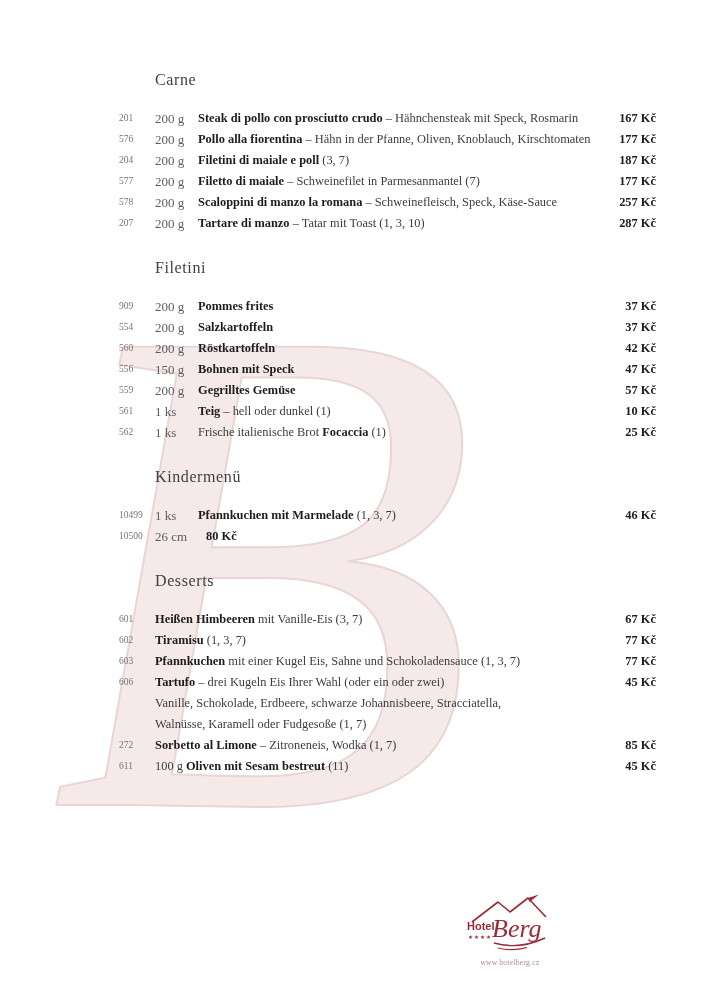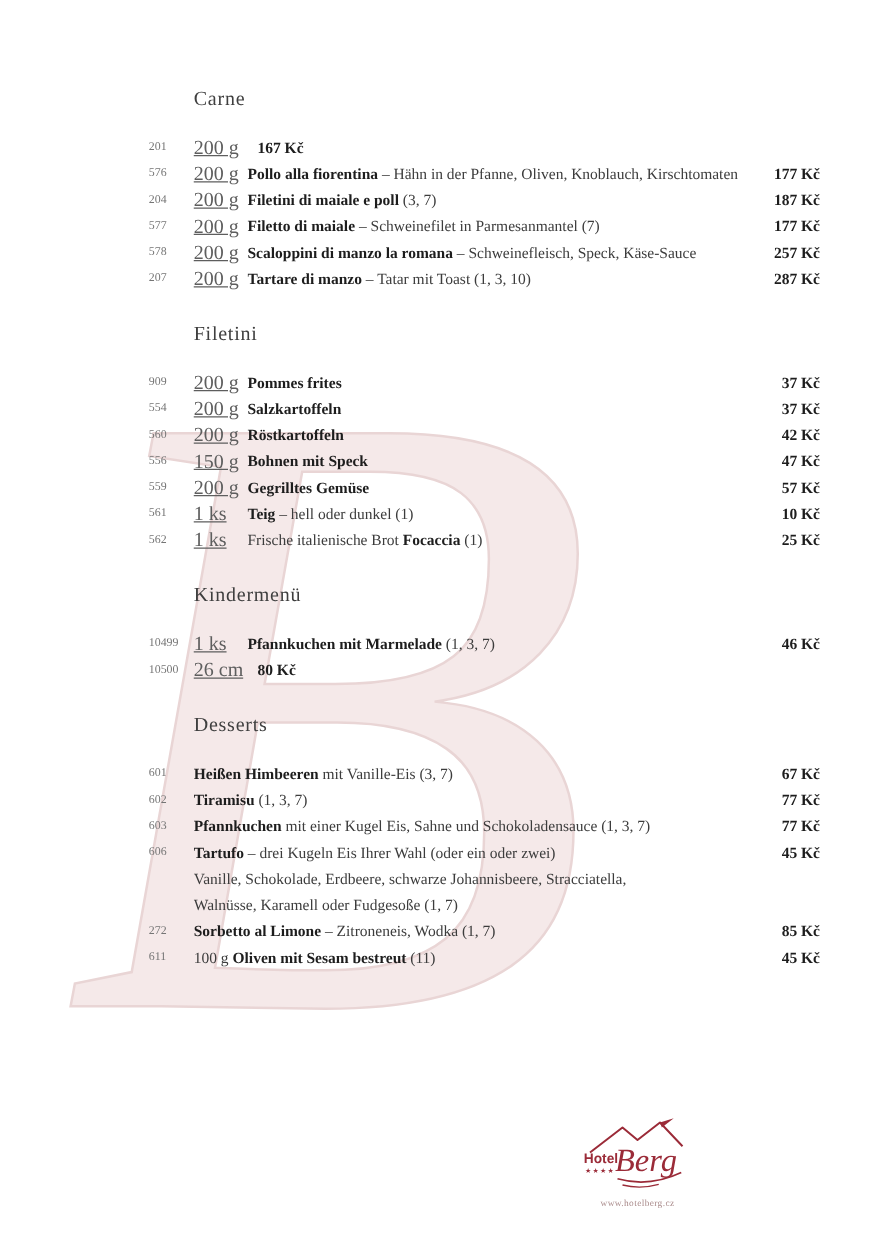--- a/index.html
+++ b/index.html
@@ -32,21 +32,21 @@
     color: #3f3f3f; letter-spacing: 0.6px;
     height: 20px; line-height: 20px;
   }
   .rows { margin-top: 18px; }
   .menu-row {
     display: flex; align-items: flex-end;
     height: 21px; line-height: 21px;
     font-size: 12.4px; color: #3c3c3c;
   }
   .col-num  { flex: 0 0 36px; width: 36px; font-size: 9.5px; color: #757575; }
-  .col-size { flex: 0 0 43px; width: 43px; font-size: 16px;  color: #5e5e5e; text-decoration: underline; }
+  .col-size { flex: 0 0 43px; width: 43px; font-size: 13px;  color: #5e5e5e; }
   .col-text { flex: 1 1 auto; white-space: nowrap; overflow: hidden; }
   .col-text .bold { font-weight: bold; color: #1d1d1d; }
   .col-price {
     margin-left: 8px; white-space: nowrap;
     font-weight: bold; font-size: 12.4px; color: #1d1d1d;
   }
 
   
   .logo {
     position: absolute; left: 462px; top: 892px;
@@ -66,20 +66,21 @@
   <text x="50" y="805" font-size="700" font-style="italic" font-family="Liberation Serif, serif" fill="#f5e9e9" stroke="#e9d5d5" stroke-width="2">B</text>
 </svg>
 
 <div class="content" id="menu-sections">
   <section>
     <h2>Carne</h2>
     <div class="rows">
   <div class="menu-row">
     <span class="col-num">201</span>
     <span class="col-size">200 g</span>
+    <span class="col-text"><span class="pre"></span><span class="bold">Steak di pollo con prosciutto crudo</span><span class="post"> – Hähnchensteak mit Speck, Rosmarin</span></span>
     <span class="col-price">167 Kč</span>
   </div>
 
   <div class="menu-row">
     <span class="col-num">576</span>
     <span class="col-size">200 g</span>
     <span class="col-text"><span class="pre"></span><span class="bold">Pollo alla fiorentina</span><span class="post"> – Hähn in der Pfanne, Oliven, Knoblauch, Kirschtomaten</span></span>
     <span class="col-price">177 Kč</span>
   </div>
 

